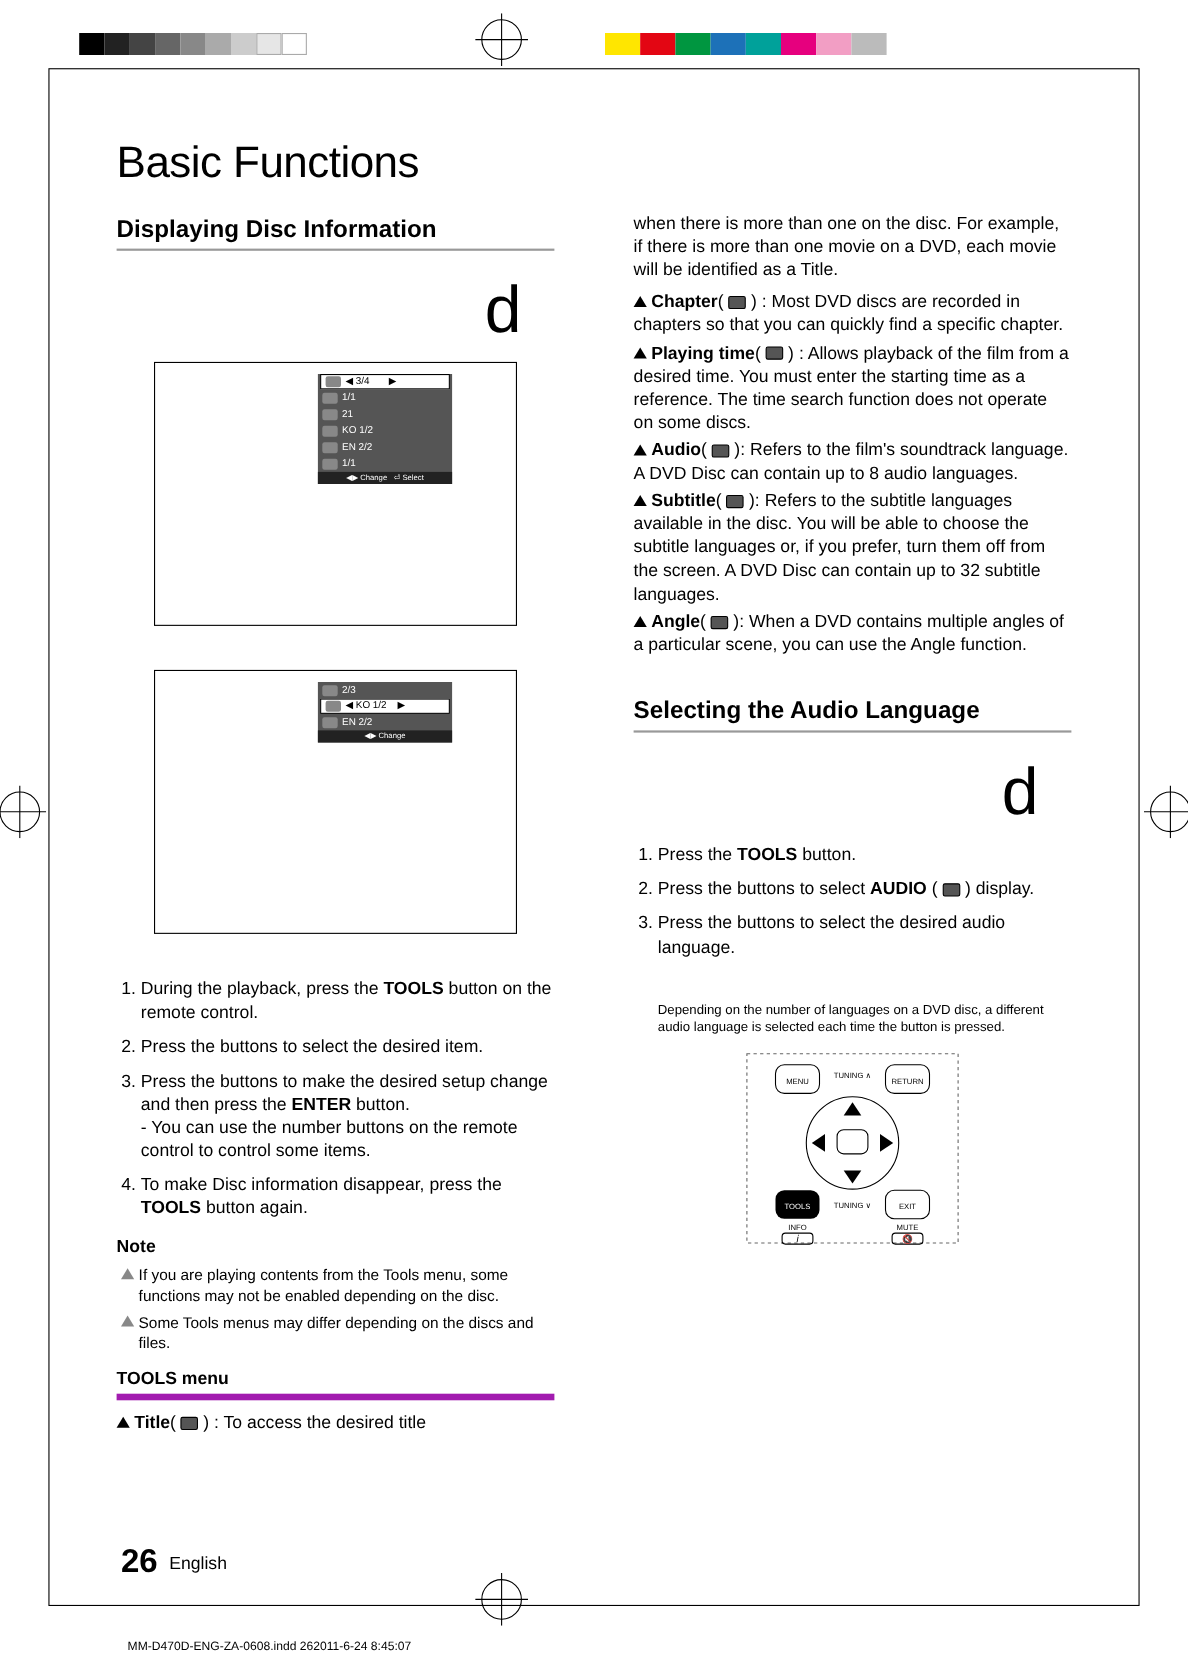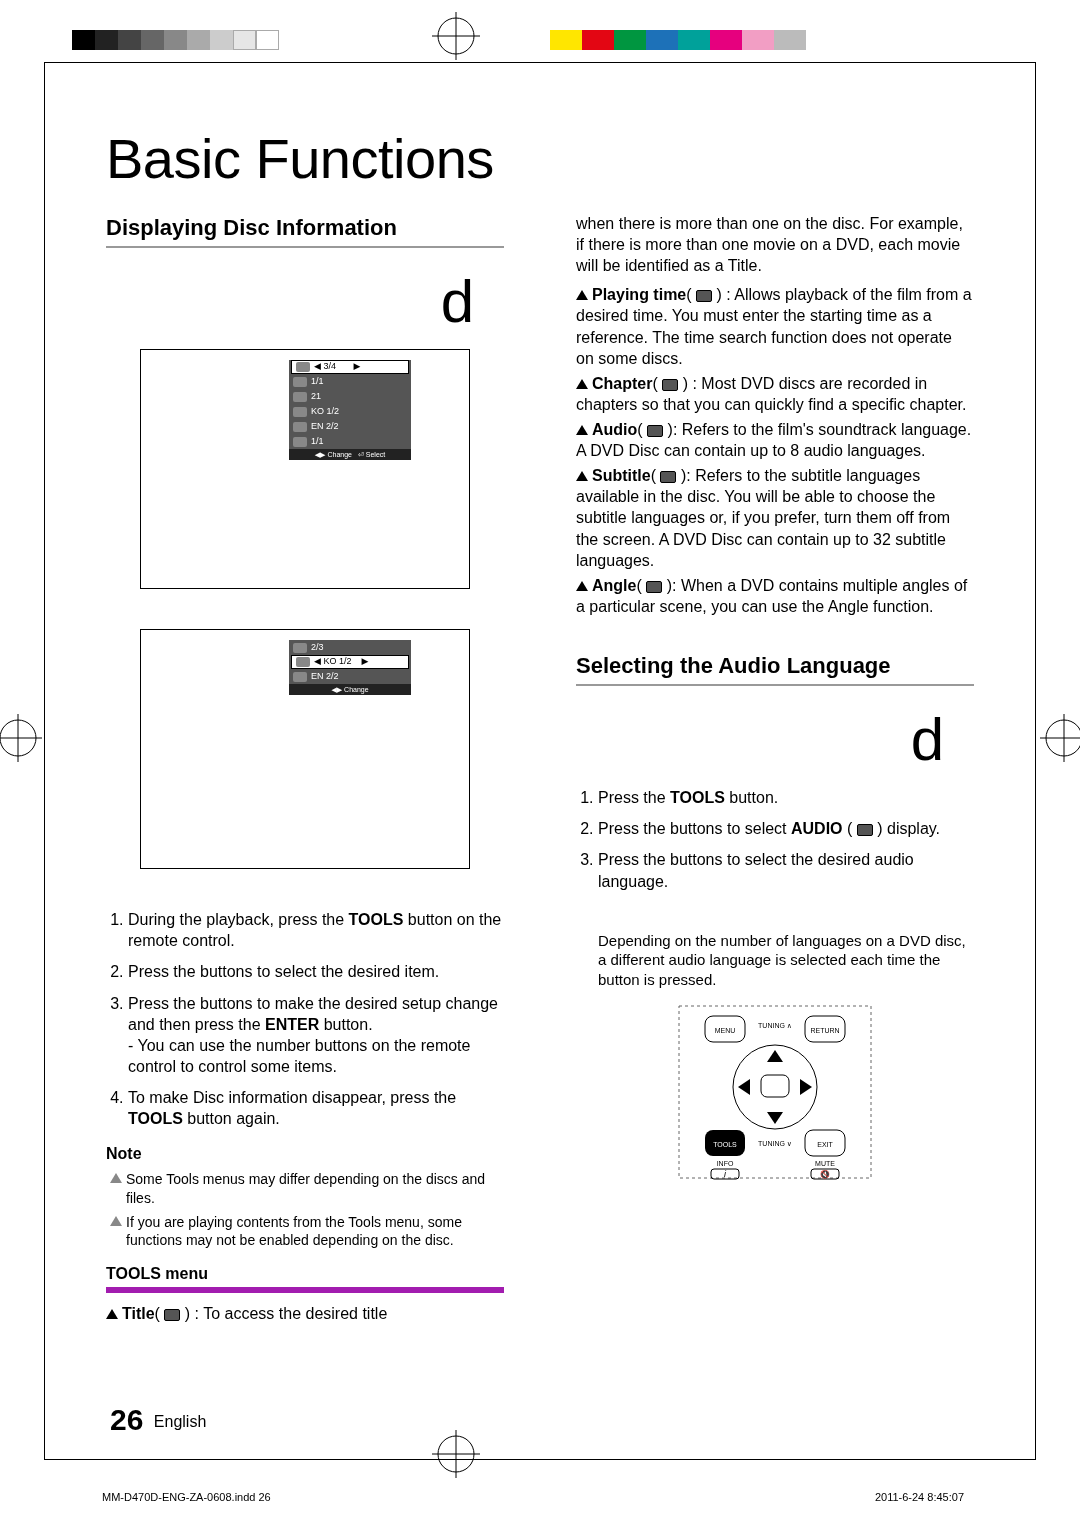--- a/index.html
+++ b/index.html
@@ -9,21 +9,21 @@
   .crop.top { left: 432px; top: 12px; }
   .crop.bottom { left: 432px; top: 1430px; }
   .crop.left { left: -6px; top: 714px; }
   .crop.right { left: 1040px; top: 714px; }
   .crop svg { display: block; }
   .color-bar { position: absolute; top: 30px; left: 72px; display: flex; }
   .color-bar.gray .sw { height: 20px; width: 23px; }
   .color-bar.color { left: 550px; }
   .color-bar.color .sw { height: 20px; width: 32px; }
   .content { position: absolute; left: 106px; top: 126px; width: 868px; }
-  h1 { font-size: 56px; font-weight: 400; letter-spacing: -0.5px; margin-bottom: 22px; }
+  h1 { font-size: 40px; font-weight: 400; letter-spacing: -0.5px; margin-bottom: 22px; }
   h2 { font-size: 22px; font-weight: 700; border-bottom: 2px solid #999; padding-bottom: 4px; margin-bottom: 14px; }
   .cols { display: flex; gap: 72px; }
   .col { width: 410px; font-size: 16px; line-height: 1.32; }
   .glyph-d { font-size: 60px; font-weight: 400; color: #000; text-align: right; margin-bottom: 8px; margin-right: 30px; }
   .osd-panel { border: 1px solid #000; width: 330px; height: 240px; margin: 0 auto 40px auto; position: relative; }
   .osd-box { position: absolute; left: 148px; top: 10px; width: 122px; background: #555; color: #fff; font-size: 9px; }
   .osd-row { display: flex; align-items: center; height: 15px; padding: 0 4px; }
   .osd-row .ic { width: 14px; height: 10px; background:#888; border-radius:2px; margin-right:4px; }
   .osd-row.hl { background:#fff; color:#000; border:1px solid #000; margin:0 2px; height:14px; }
   .osd-foot { background:#222; color:#fff; font-size:7px; display:flex; justify-content:center; gap:6px; padding:1px 0; }
@@ -34,21 +34,21 @@
   .ic-inline { display:inline-block; width:16px; height:12px; background:#555; border-radius:2px; vertical-align:middle; border:1px solid #000; }
   .note-head { font-weight:700; margin-bottom:6px; }
   .note-list { list-style:none; font-size:14px; line-height:1.3; padding-left:4px; }
   .note-list li { margin-bottom:6px; display:flex; }
   .note-list li .tri { flex-shrink:0; margin-top:3px; }
   .tools-head { font-weight:700; border-bottom:6px solid #a21caf; padding-bottom:3px; margin:14px 0 10px 0; font-size:16px; }
   .def-list p { margin-bottom:4px; }
   .remote { width:200px; margin:10px auto 0 auto; }
   .pagefoot { position:absolute; left:110px; bottom:90px; font-size:16px; }
   .pagefoot .pn { font-size:30px; vertical-align:-3px; margin-right:6px;font-weight:bold; }
-  .printfoot { position:absolute; left:102px; bottom:24px; font-size:11px; display:flex; width:862px; justify-content:space-between; }
+  .printfoot { position:absolute; left:116px; bottom:24px; font-size:11px; display:flex; width:862px; justify-content:flex-start; }
   .ar { display:inline-block; font-size:9px; vertical-align:1px; }
 </style>
 </head>
 <body>
 
 <div class="color-bar gray">
   <div class="sw" style="background:#000"></div>
     <div class="sw" style="background:#222"></div>
   <div class="sw" style="background:#444"></div>
     <div class="sw" style="background:#666"></div>
@@ -159,51 +159,51 @@
         <li>During the playback, press the <b>TOOLS</b> button on the remote control.</li>
         <li>Press the buttons to select the desired item.</li>
         <li>Press the buttons to make the desired setup change and then press the <b>ENTER</b> button.<br>- You can use the number buttons on the remote control to control some items.</li>
         <li>To make Disc information disappear, press the <b>TOOLS</b> button again.</li>
       </ol>
 
       <div class="note-head">Note</div>
       <ul class="note-list">
         <li>
             <span class="tri gray"></span>
-            <span>Some Tools menus may differ depending on the discs and ﬁles.</span>
+            <span>If you are playing contents from the Tools menu, some functions may not be enabled depending on the disc.</span>
           </li>
         <li>
             <span class="tri gray"></span>
-            <span>If you are playing contents from the Tools menu, some functions may not be enabled depending on the disc.</span>
+            <span>Some Tools menus may differ depending on the discs and ﬁles.</span>
           </li>
       </ul>
 
       <div class="tools-head">TOOLS menu</div>
       <p><span class="tri"></span><b>Title</b>( <span class="ic-inline"></span> )<span> : To access the desired title</span></p>
     </div>
 
     <div class="col">
       <p style="margin-bottom:8px;">when there is more than one on the disc. For example, if there is more than one movie on a DVD, each movie will be identiﬁed as a Title.</p>
       <div class="def-list">
+        <p><span class="tri"></span><b>Chapter</b>( <span class="ic-inline"></span> )<span> : Most DVD discs are recorded in chapters so that you can quickly ﬁnd a speciﬁc chapter.</span></p>
         <p><span class="tri"></span><b>Playing time</b>( <span class="ic-inline"></span> )<span> : Allows playback of the ﬁlm from a desired time. You must enter the starting time as a reference. The time search function does not operate on some discs.</span></p>
-        <p><span class="tri"></span><b>Chapter</b>( <span class="ic-inline"></span> )<span> : Most DVD discs are recorded in chapters so that you can quickly ﬁnd a speciﬁc chapter.</span></p>
         <p><span class="tri"></span><b>Audio</b>( <span class="ic-inline"></span> )<span>: Refers to the ﬁlm's soundtrack language. A DVD Disc can contain up to 8 audio languages.</span></p>
         <p><span class="tri"></span><b>Subtitle</b>( <span class="ic-inline"></span> )<span>: Refers to the subtitle languages available in the disc. You will be able to choose the subtitle languages or, if you prefer, turn them off from the screen. A DVD Disc can contain up to 32 subtitle languages.</span></p>
         <p><span class="tri"></span><b>Angle</b>( <span class="ic-inline"></span> )<span>: When a DVD contains multiple angles of a particular scene, you can use the Angle function.</span></p>
       </div>
 
       <h2 style="margin-top:34px;">Selecting the Audio Language</h2>
       <div class="glyph-d">d</div>
 
       <ol>
         <li><span>Press the </span><b>TOOLS</b><span> button.</span></li>
         <li><span>Press the buttons to select </span><b>AUDIO</b> ( <span class="ic-inline"></span> ) display.</li>
         <li>Press the buttons to select the desired audio language.</li>
       </ol>
-      <p style="font-size:15px; padding-left:22px; margin-bottom:12px;margin-top:39px;">Depending on the number of languages on a DVD disc, a different audio language is selected each time the button is pressed.</p>
+      <p style="font-size:12px; padding-left:22px; margin-bottom:12px;margin-top:39px;">Depending on the number of languages on a DVD disc, a different audio language is selected each time the button is pressed.</p>
 
       <div class="remote">
         <svg viewBox="0 0 200 180" width="200" height="180">
           <rect x="4" y="4" width="192" height="172" fill="#fff" stroke="#666" stroke-dasharray="3 3"></rect>
           <rect x="30" y="14" width="40" height="26" rx="8" fill="none" stroke="#000"></rect>
           <text x="50" y="31" font-size="7" text-anchor="middle">MENU</text>
           <rect x="130" y="14" width="40" height="26" rx="8" fill="none" stroke="#000"></rect>
           <text x="150" y="31" font-size="7" text-anchor="middle">RETURN</text>
           <text x="100" y="26" font-size="7" text-anchor="middle">TUNING ∧</text>
           <circle cx="100" cy="85" r="42" fill="none" stroke="#000"></circle>

